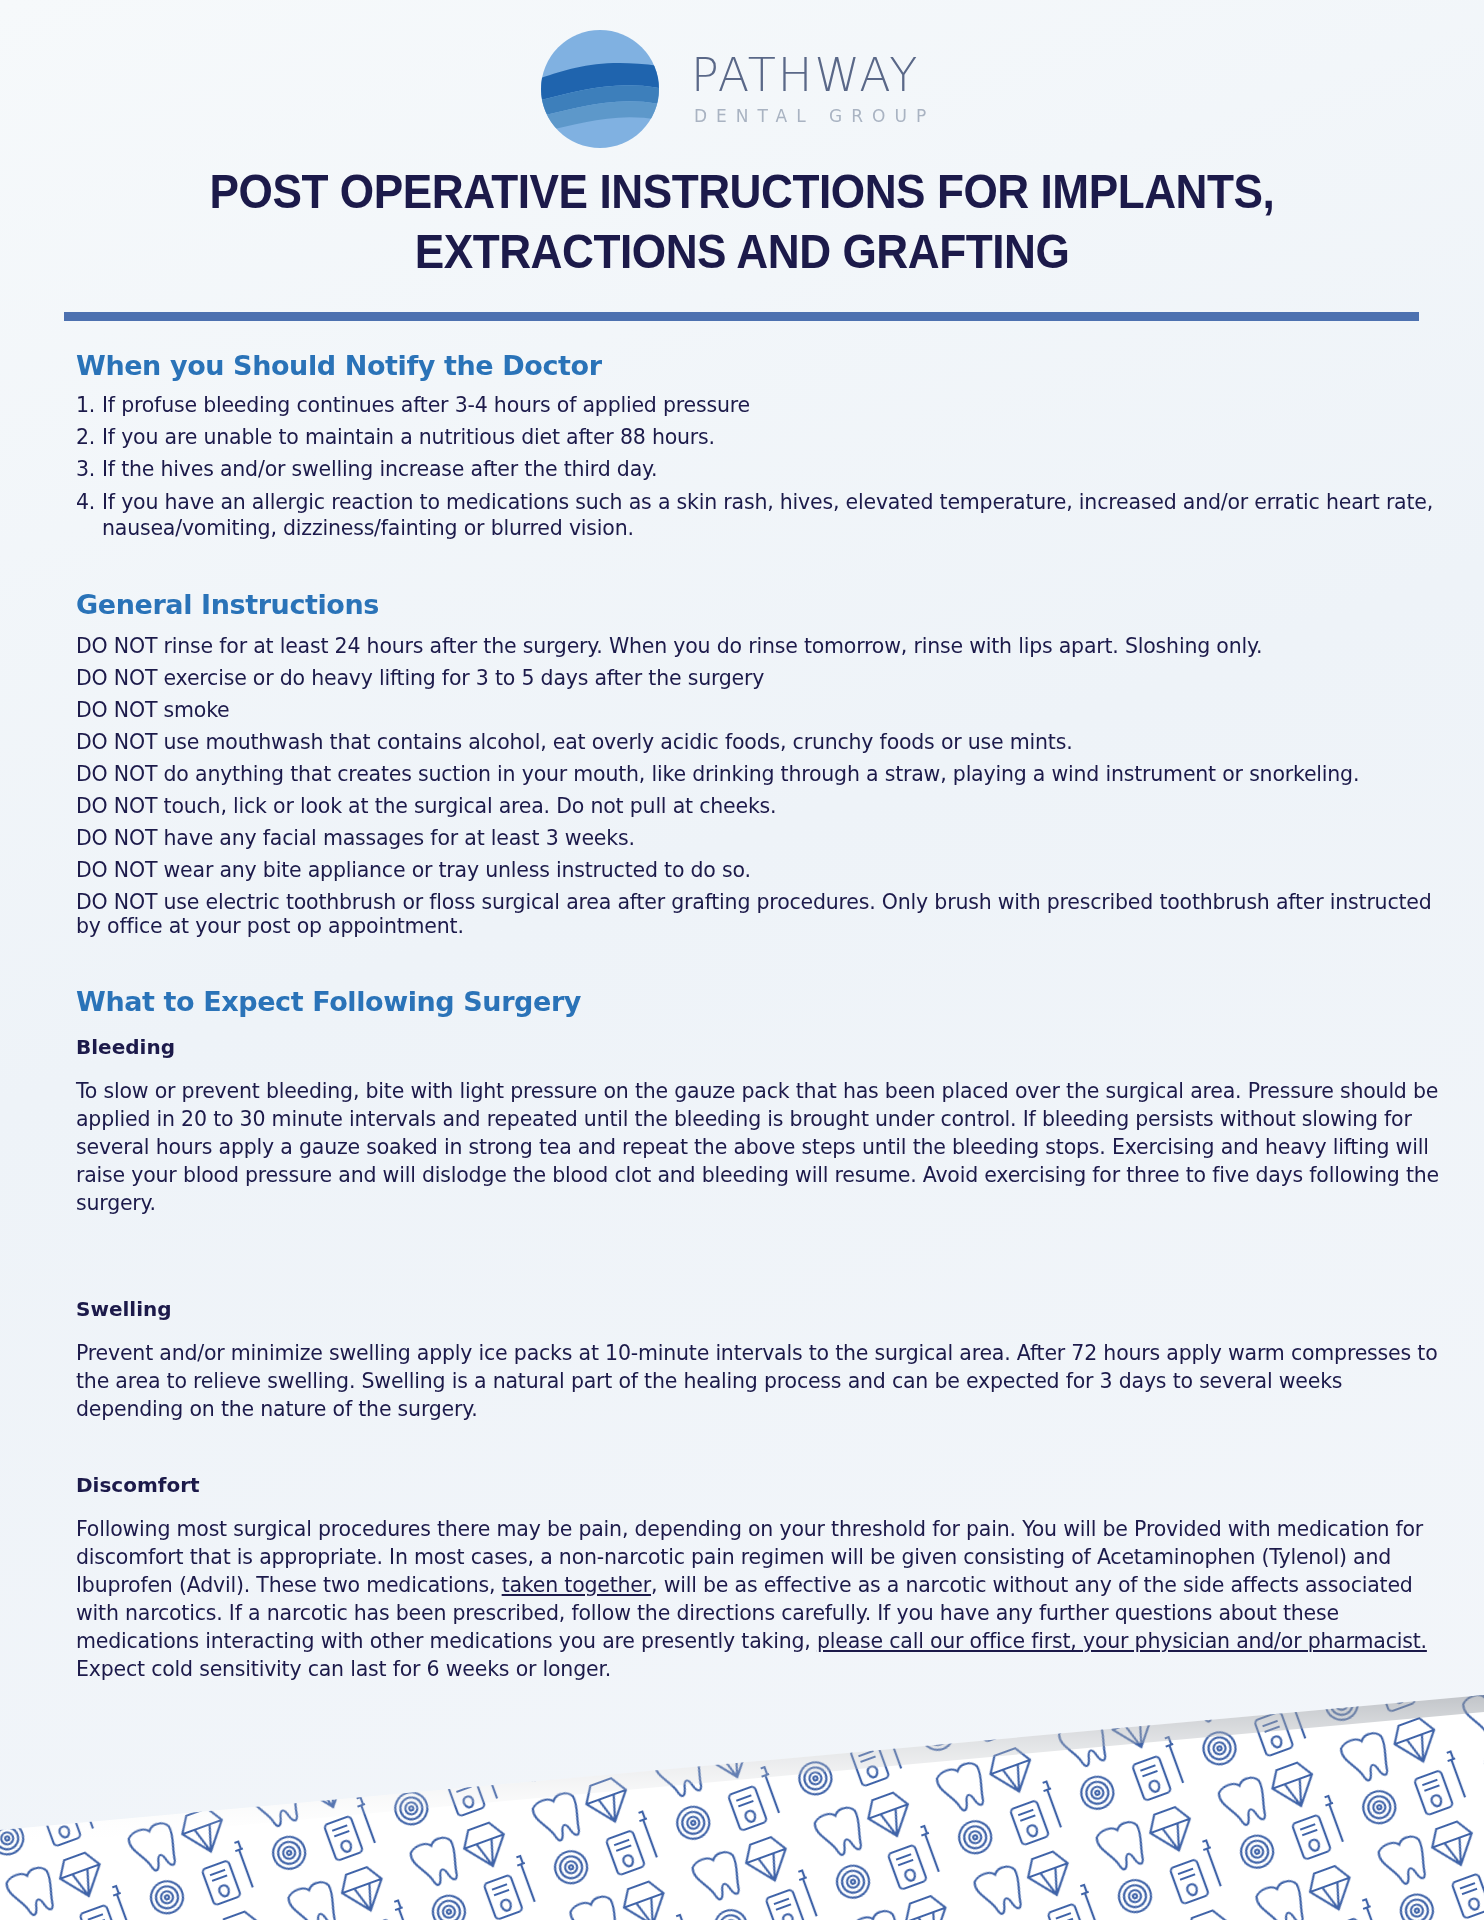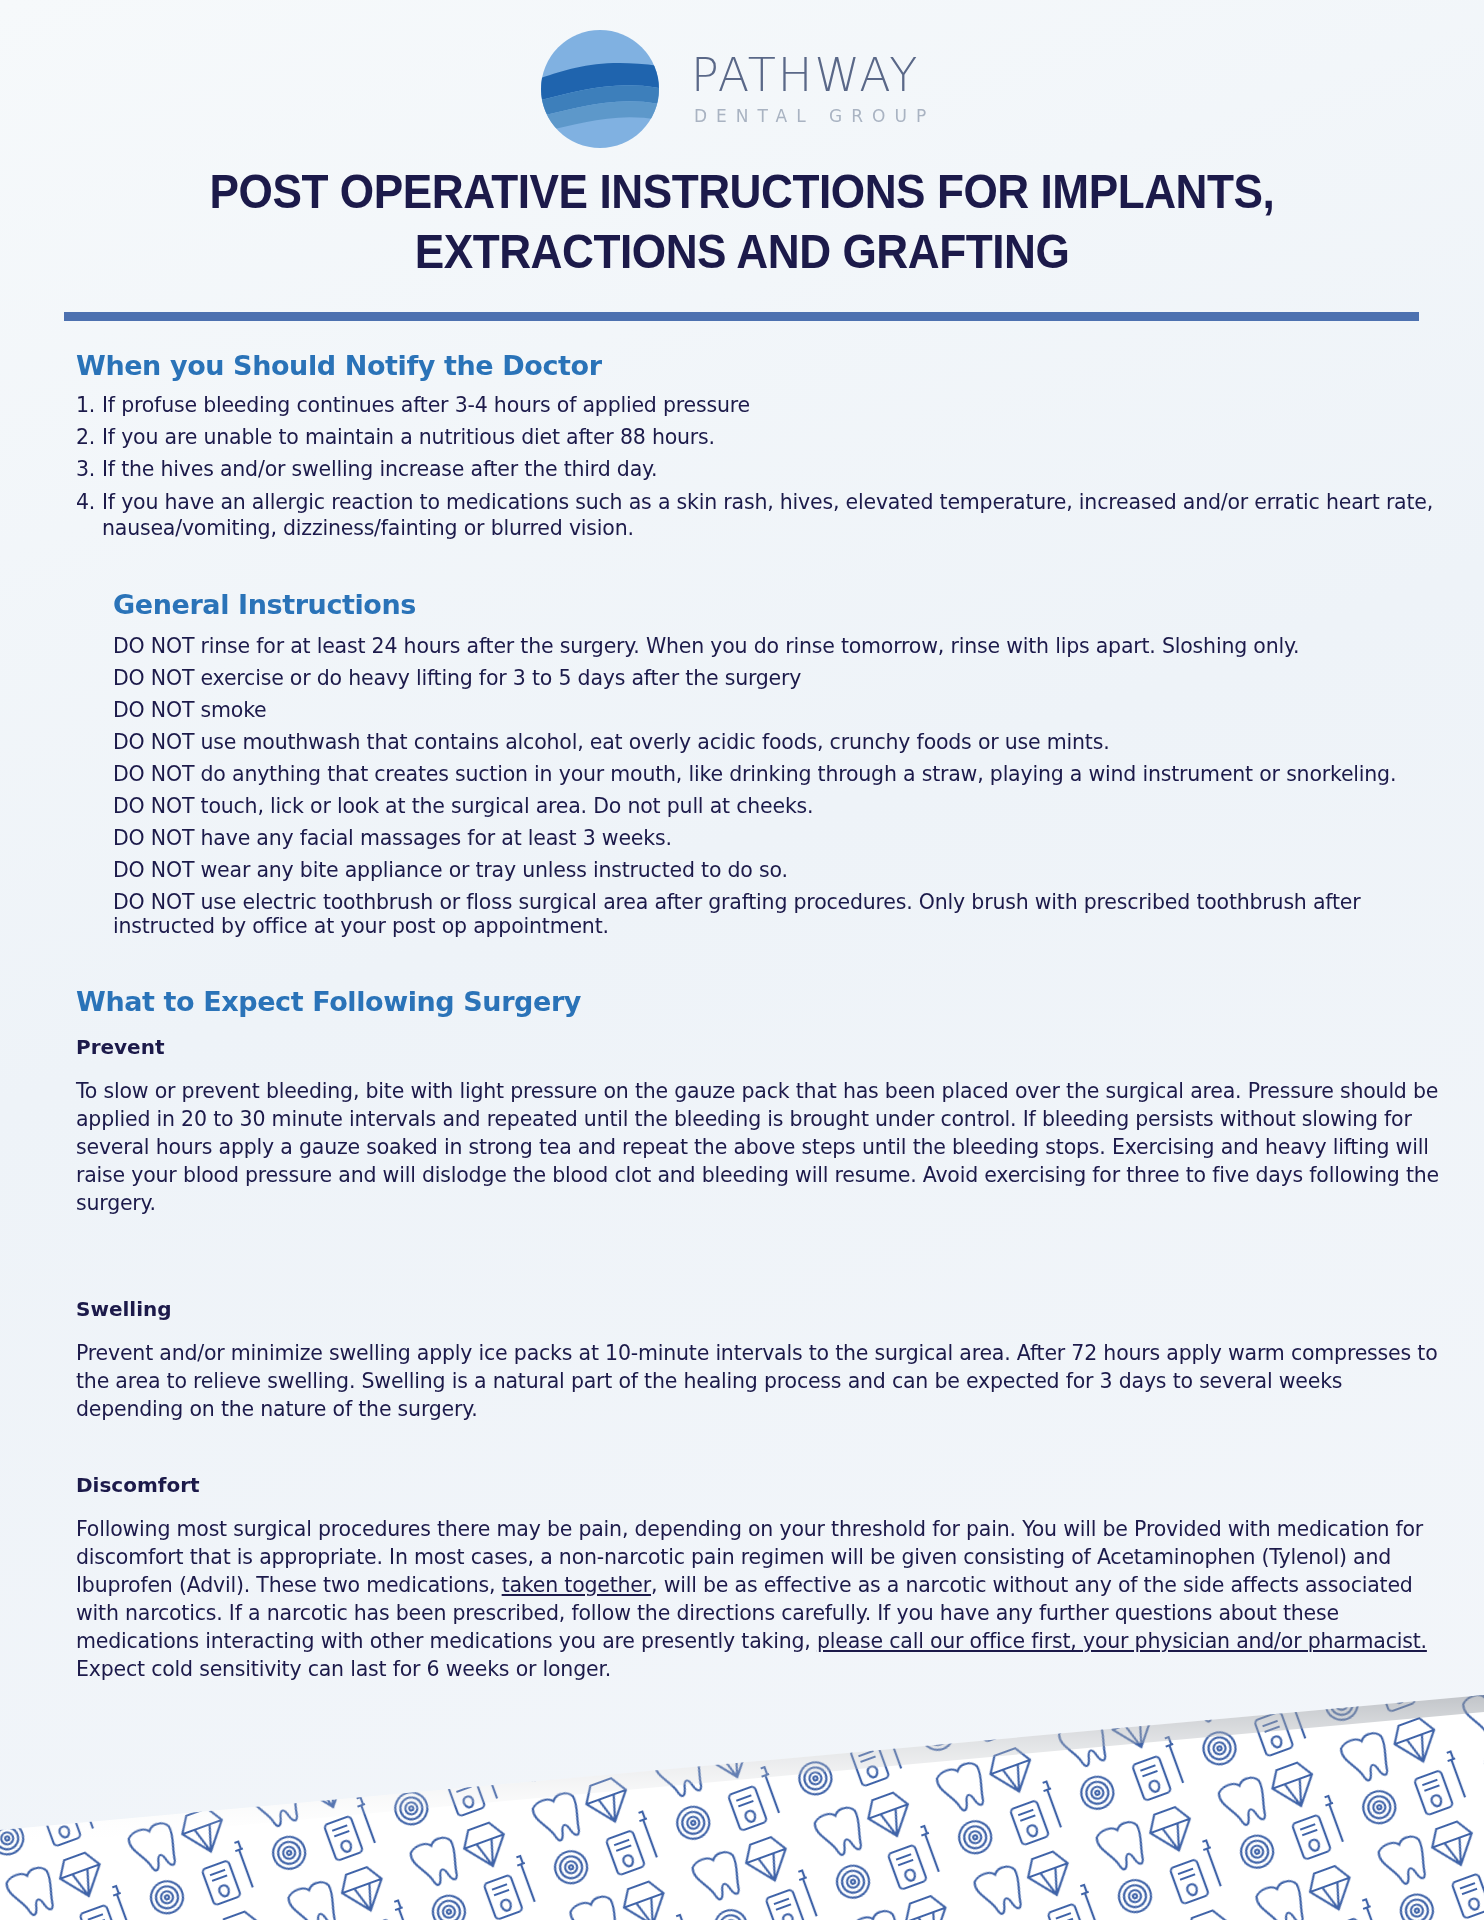--- a/index.html
+++ b/index.html
@@ -60,39 +60,39 @@
   <section>
     <h2 class="h2">When you Should Notify the Doctor</h2>
     <ol class="notify txt">
       <li><span class="num">1.</span><span>If profuse bleeding continues after 3-4 hours of applied pressure</span></li>
       <li><span class="num">2.</span><span>If you are unable to maintain a nutritious diet after 88 hours.</span></li>
       <li><span class="num">3.</span><span>If the hives and/or swelling increase after the third day.</span></li>
       <li class="wrap"><span class="num">4.</span><span>If you have an allergic reaction to medications such as a skin rash, hives, elevated temperature, increased and/or erratic heart rate, nausea/vomiting, dizziness/fainting or blurred vision.</span></li>
     </ol>
   </section>
 
-  <section style="margin-top:48px;margin-left:37px;">
+  <section style="margin-top:48px;">
     <h2 class="h2">General Instructions</h2>
     <ul class="donot txt">
       <li>DO NOT rinse for at least 24 hours after the surgery. When you do rinse tomorrow, rinse with lips apart. Sloshing only.</li>
       <li>DO NOT exercise or do heavy lifting for 3 to 5 days after the surgery</li>
       <li>DO NOT smoke</li>
       <li>DO NOT use mouthwash that contains alcohol, eat overly acidic foods, crunchy foods or use mints.</li>
       <li style="white-space:nowrap;">DO NOT do anything that creates suction in your mouth, like drinking through a straw, playing a wind instrument or snorkeling.</li>
       <li>DO NOT touch, lick or look at the surgical area. Do not pull at cheeks.</li>
       <li>DO NOT have any facial massages for at least 3 weeks.</li>
       <li>DO NOT wear any bite appliance or tray unless instructed to do so.</li>
       <li class="wrap">DO NOT use electric toothbrush or floss surgical area after grafting procedures. Only brush with prescribed toothbrush after instructed by office at your post op appointment.</li>
     </ul>
   </section>
 
   <section style="margin-top:48px;">
     <h2 class="h2">What to Expect Following Surgery</h2>
 
-    <h3 class="h3" style="margin-top:18px;">Prevent</h3>
+    <h3 class="h3" style="margin-top:18px;">Bleeding</h3>
     <p class="para" style="margin:18px 0 0 0;">To slow or prevent bleeding, bite with light pressure on the gauze pack that has been placed over the surgical area. Pressure should be applied in 20 to 30 minute intervals and repeated until the bleeding is brought under control. If bleeding persists without slowing for several hours apply a gauze soaked in strong tea and repeat the above steps until the bleeding stops. Exercising and heavy lifting will raise your blood pressure and will dislodge the blood clot and bleeding will resume. Avoid exercising for three to five days following the surgery.</p>
 
     <h3 class="h3" style="margin-top:80px;">Swelling</h3>
     <p class="para" style="margin:18px 0 0 0;">Prevent and/or minimize swelling apply ice packs at 10-minute intervals to the surgical area. After 72 hours apply warm compresses to the area to relieve swelling. Swelling is a natural part of the healing process and can be expected for 3 days to several weeks depending on the nature of the surgery.</p>
 
     <h3 class="h3" style="margin-top:50px;">Discomfort</h3>
     <p class="para" style="margin:18px 0 0 0;"><span>Following most surgical procedures there may be pain, depending on your threshold for pain. You will be Provided with medication for discomfort that is appropriate. In most cases, a non-narcotic pain regimen will be given consisting of Acetaminophen (Tylenol) and Ibuprofen (Advil). These two medications, </span><span class="u">taken together</span><span>, will be as effective as a narcotic without any of the side affects associated with narcotics. If a narcotic has been prescribed, follow the directions carefully. If you have any further questions about these medications interacting with other medications you are presently taking, </span><span class="u">please call our office first, your physician and/or pharmacist.</span><span> Expect cold sensitivity can last for 6 weeks or longer.</span></p>
   </section>
 </div>
 

